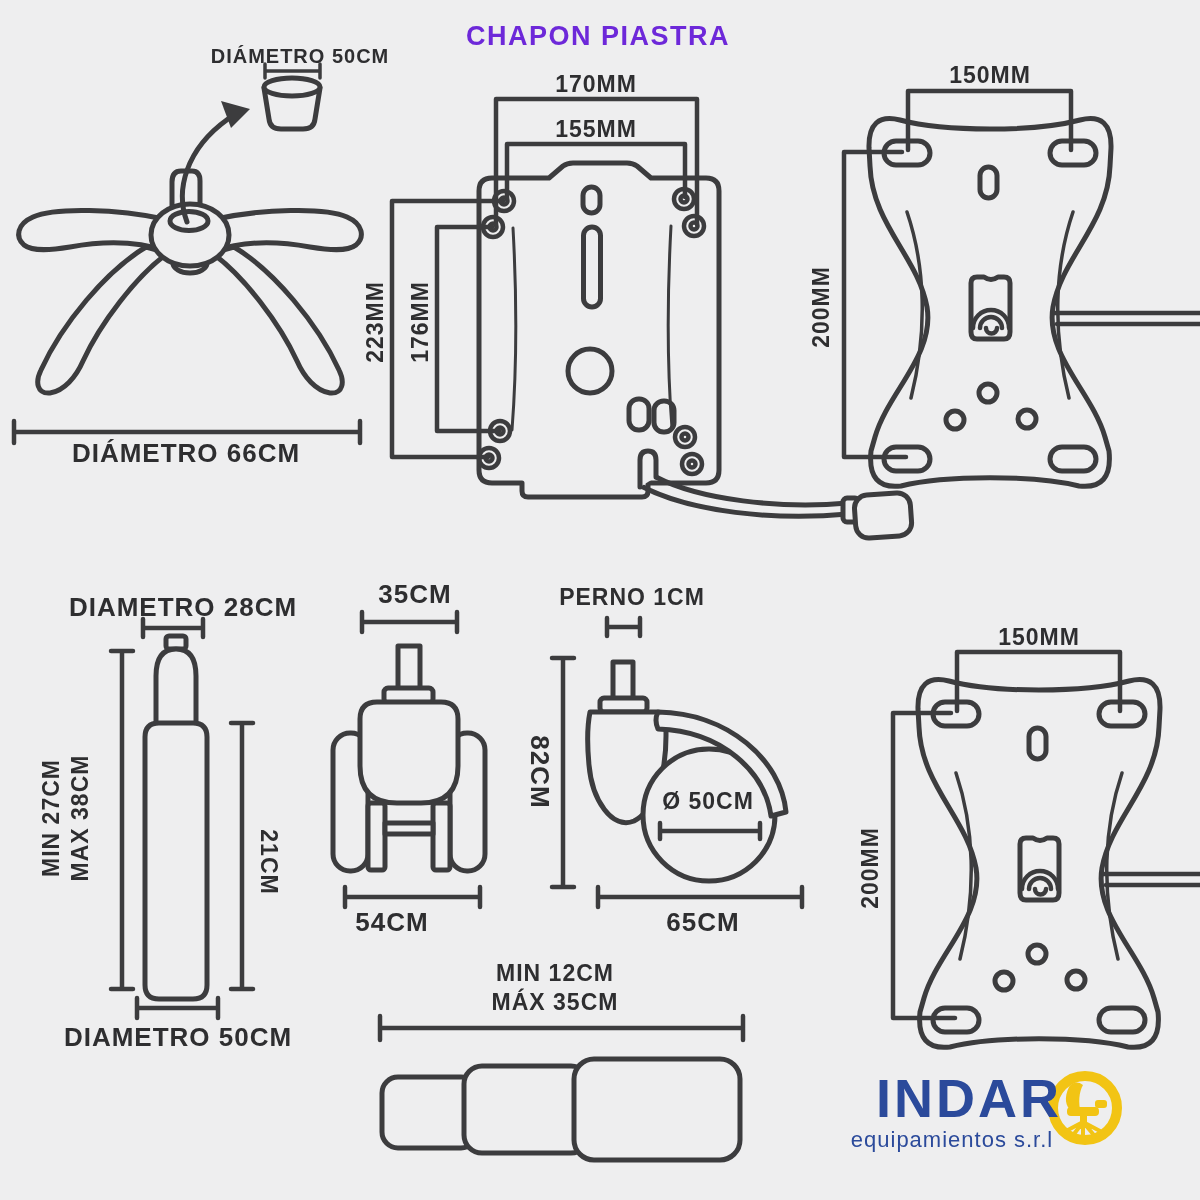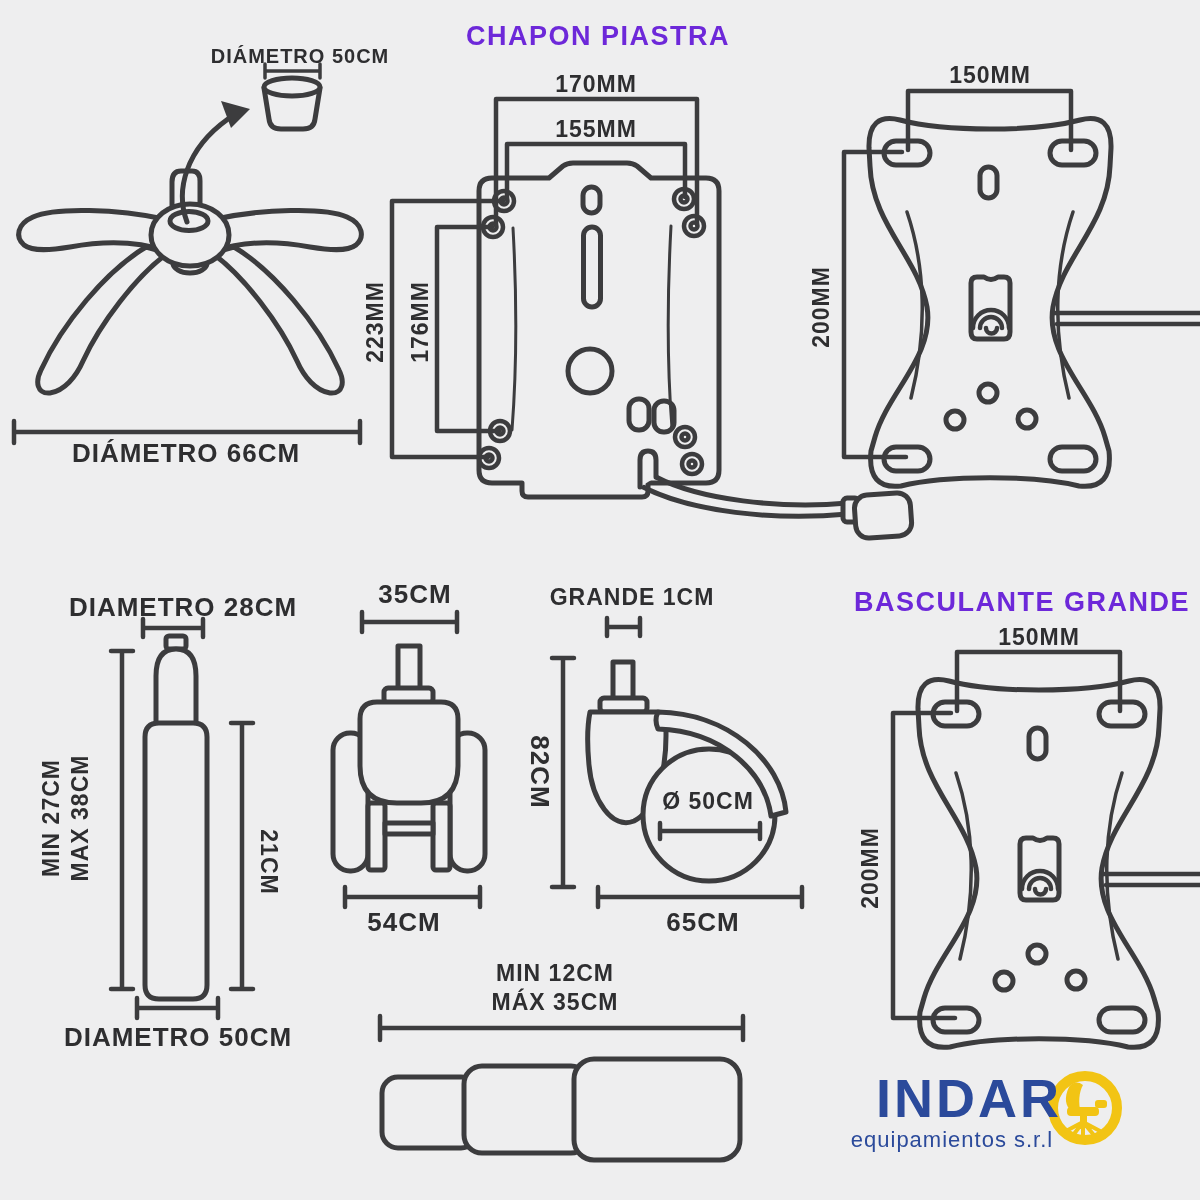--- a/index.html
+++ b/index.html
@@ -186,36 +186,35 @@
 
 <span class="lbl title" style="left:598px;top:36px">CHAPON PIASTRA</span>
 <span class="lbl" style="left:596px;top:84px">170MM</span>
 <span class="lbl" style="left:596px;top:129px">155MM</span>
 <span class="lbl rot-ccw" style="left:375px;top:322px">223MM</span>
 <span class="lbl rot-ccw" style="left:420px;top:322px">176MM</span>
 
 <span class="lbl" style="left:990px;top:75px">150MM</span>
 <span class="lbl rot-ccw" style="left:821px;top:307px">200MM</span>
 
-<span class="lbl title" style="left:1022px;top:602px">BASCULANTE GRANDE</span>
 <span class="lbl" style="left:1039px;top:637px">150MM</span>
 <span class="lbl rot-ccw" style="left:870px;top:868px">200MM</span>
 
 <span class="lbl dim-lg" style="left:183px;top:607px">DIAMETRO 28CM</span>
 <div class="lbl rot-ccw two-line" style="left:66px;top:818px">
   <span>MIN 27CM</span>
   <span>MAX 38CM</span>
 </div>
 <span class="lbl rot-cw" style="left:268px;top:862px">21CM</span>
 <span class="lbl dim-lg" style="left:178px;top:1037px">DIAMETRO 50CM</span>
 
 <span class="lbl dim-lg" style="left:415px;top:594px">35CM</span>
-<span class="lbl dim-lg" style="left:404px;top:922px">54CM</span>
+<span class="lbl dim-lg" style="left:392px;top:922px">54CM</span>
 <span class="lbl rot-cw dim-lg" style="left:539px;top:772px">82CM</span>
-<span class="lbl" style="left:632px;top:597px">GRANDE 1CM</span>
+<span class="lbl" style="left:632px;top:597px">PERNO 1CM</span>
 <span class="lbl" style="left:708px;top:801px">Ø 50CM</span>
 <span class="lbl dim-lg" style="left:703px;top:922px">65CM</span>
 
 <div class="lbl two-line" style="left:555px;top:988px">
   <span>MIN 12CM</span>
   <span>MÁX 35CM</span>
 </div>
 
 <span class="lbl brand-name" style="left:943px;top:1098px">INDAR</span>
 <span class="lbl brand-sub" style="left:952px;top:1140px">equipamientos s.r.l</span>

